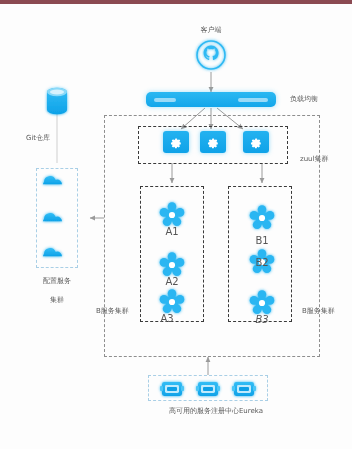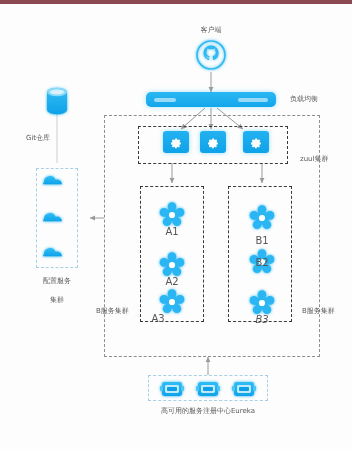--- a/index.html
+++ b/index.html
@@ -203,31 +203,31 @@
   <div class="tile" style="left:243px;top:131px;">
     <svg width="14" height="14" viewBox="0 0 24 24">
       <path fill="#ffffff" d="M12 8a4 4 0 1 0 0 8 4 4 0 0 0 0-8zm9.4 4.9l-1.9-.3a7.6 7.6 0 0 0-.6-1.5l1.2-1.5a.7.7 0 0 0-.1-.9l-1.7-1.7a.7.7 0 0 0-.9-.1l-1.5 1.2c-.5-.3-1-.5-1.5-.6l-.3-1.9a.7.7 0 0 0-.7-.6h-2.4a.7.7 0 0 0-.7.6l-.3 1.9c-.5.1-1 .3-1.5.6L6.5 6.9a.7.7 0 0 0-.9.1L3.9 8.7a.7.7 0 0 0-.1.9l1.2 1.5c-.3.5-.5 1-.6 1.5l-1.9.3a.7.7 0 0 0-.6.7v2.4c0 .3.3.6.6.7l1.9.3c.1.5.3 1 .6 1.5l-1.2 1.5a.7.7 0 0 0 .1.9l1.7 1.7c.2.2.6.3.9.1l1.5-1.2c.5.3 1 .5 1.5.6l.3 1.9c0 .3.3.6.7.6h2.4c.3 0 .6-.3.7-.6l.3-1.9c.5-.1 1-.3 1.5-.6l1.5 1.2c.3.2.7.1.9-.1l1.7-1.7a.7.7 0 0 0 .1-.9l-1.2-1.5c.3-.5.5-1 .6-1.5l1.9-.3c.3 0 .6-.3.6-.7v-2.4a.7.7 0 0 0-.6-.7z" transform="scale(0.86) translate(2,2)"></path>
     </svg>
   </div>
   <div class="lbl" style="left:300px;top:155px;">zuul集群</div>
 
   <div class="dash thick" style="left:140px;top:186px;width:64px;height:136px;"></div>
   <div class="node-lbl" style="left:157px;top:227px;width:30px;">A1</div>
   <div class="node-lbl" style="left:157px;top:277px;width:30px;">A2</div>
-  <div class="node-lbl" style="left:143px;top:314px;width:30px;">A3</div>
+  <div class="node-lbl" style="left:152px;top:314px;width:30px;">A3</div>
   <div class="lbl" style="left:96px;top:307px;">B服务集群</div>
 
   <div class="dash thick" style="left:228px;top:186px;width:64px;height:136px;"></div>
   <div class="node-lbl" style="left:247px;top:236px;width:30px;">B1</div>
   <div class="node-lbl" style="left:247px;top:258px;width:30px;">B2</div>
   <div class="node-lbl" style="left:247px;top:315px;width:30px;font-style:italic;">B3</div>
   <div class="lbl" style="left:302px;top:307px;">B服务集群</div>
 
   <div class="dash light" style="left:36px;top:168px;width:42px;height:100px;"></div>
   <div class="lbl c" style="left:27px;top:277px;width:60px;">配置服务</div>
   <div class="lbl c" style="left:27px;top:296px;width:60px;">集群</div>
 
   <div class="lbl" style="left:26px;top:111px;margin-top:23px;">Git仓库</div>
 
   <div class="dash light" style="left:148px;top:375px;width:120px;height:26px;"></div>
-  <div class="lbl c" style="left:138px;top:407px;width:140px;">高可用的服务注册中心Eureka</div>
+  <div class="lbl c" style="left:146px;top:407px;width:140px;">高可用的服务注册中心Eureka</div>
 
 </div>
 
 </body></html>

